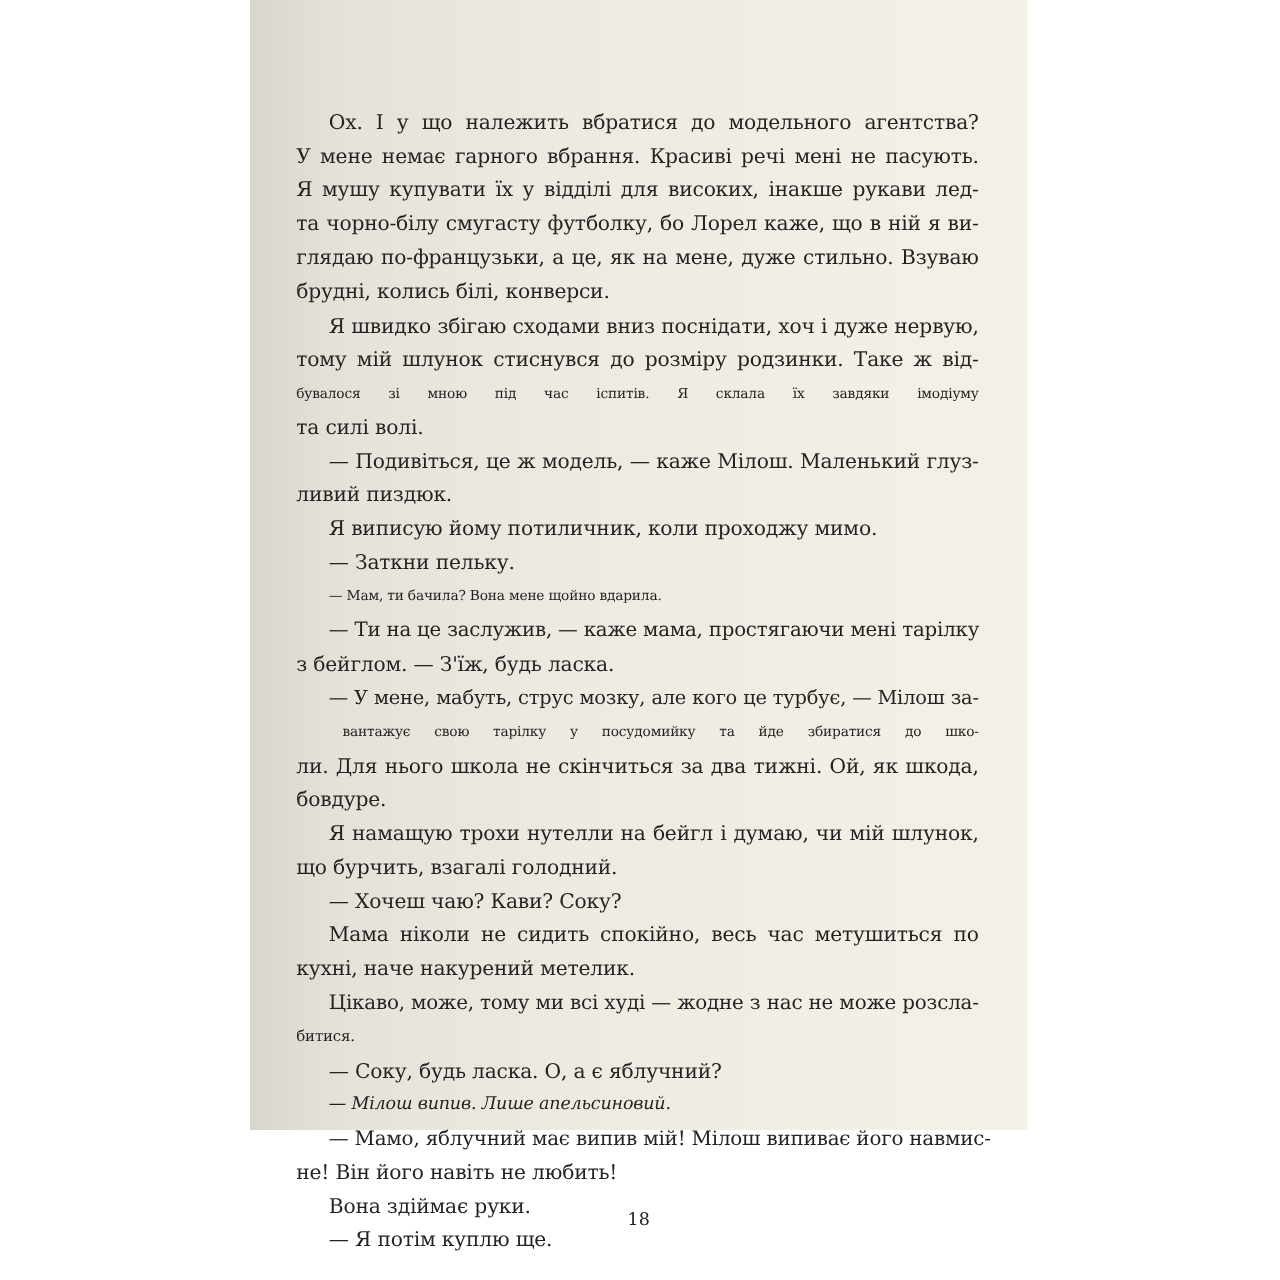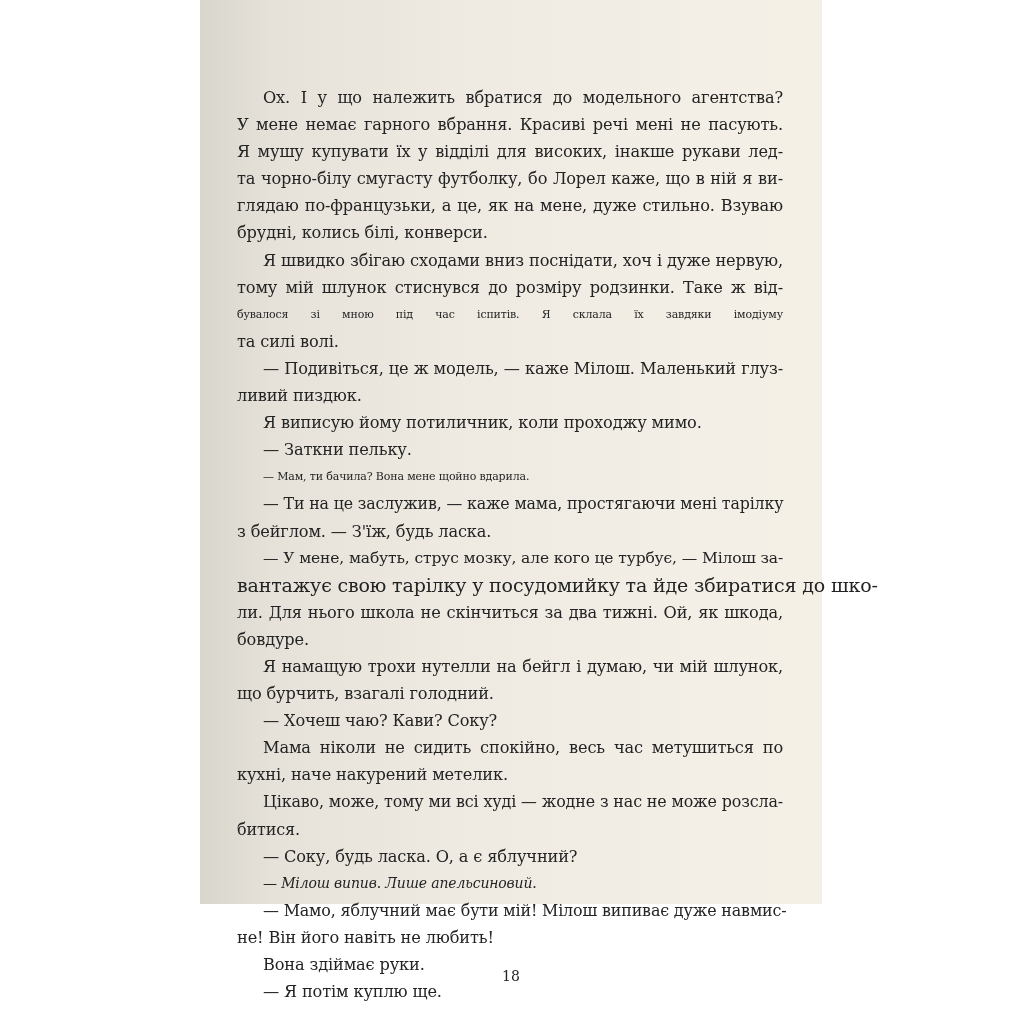--- a/index.html
+++ b/index.html
@@ -45,31 +45,31 @@
       <span class="line" style="font-size: 11px;">бувалося зі мною під час іспитів. Я склала їх завдяки імодіуму</span>
       <span class="line last" style="font-size: 16.2px;">та силі волі.</span>
       <span class="line indent" style="font-size: 16.2px;">— Подивіться, це ж модель, — каже Мілош. Маленький глуз-</span>
       <span class="line last" style="font-size: 16.2px;">ливий пиздюк.</span>
       <span class="line indent last" style="font-size: 16.2px;">Я виписую йому потиличник, коли проходжу мимо.</span>
       <span class="line indent last" style="font-size: 16.2px;">— Заткни пельку.</span>
       <span class="line indent last" style="font-size: 11px;">— Мам, ти бачила? Вона мене щойно вдарила.</span>
       <span class="line indent" style="font-size: 15.8px;">— Ти на це заслужив, — каже мама, простягаючи мені тарілку</span>
       <span class="line last" style="font-size: 16.2px;">з бейглом. — З'їж, будь ласка.</span>
       <span class="line indent" style="font-size: 15.5px;">— У мене, мабуть, струс мозку, але кого це турбує, — Мілош за-</span>
-      <span class="line" style="font-size: 19px;">вантажує свою тарілку у посудомийку та йде збиратися до шко-</span>
+      <span class="line" style="font-size: 11px; margin-left: 37px;">вантажує свою тарілку у посудомийку та йде збиратися до шко-</span>
       <span class="line" style="font-size: 16.2px;">ли. Для нього школа не скінчиться за два тижні. Ой, як шкода,</span>
       <span class="line last" style="font-size: 16.2px;">бовдуре.</span>
       <span class="line indent" style="font-size: 16.2px;">Я намащую трохи нутелли на бейгл і думаю, чи мій шлунок,</span>
       <span class="line last" style="font-size: 16.2px;">що бурчить, взагалі голодний.</span>
       <span class="line indent last" style="font-size: 16.2px;">— Хочеш чаю? Кави? Соку?</span>
       <span class="line indent" style="font-size: 16.2px;">Мама ніколи не сидить спокійно, весь час метушиться по</span>
       <span class="line last" style="font-size: 16.2px;">кухні, наче накурений метелик.</span>
       <span class="line indent" style="font-size: 15.9px;">Цікаво, може, тому ми всі худі — жодне з нас не може розсла-</span>
-      <span class="line last" style="font-size: 16px;">битися.</span>
+      <span class="line last" style="font-size: 12px;">битися.</span>
       <span class="line indent last" style="font-size: 16.2px;">— Соку, будь ласка. О, а є яблучний?</span>
       <span class="line indent last" style="font-size: 14px; font-style: italic;">— Мілош випив. Лише апельсиновий.</span>
-      <span class="line indent" style="font-size: 15.9px;">— Мамо, яблучний має бути мій! Мілош випиває дуже навмис-</span>
+      <span class="line indent" style="font-size: 15.9px;">— Мамо, яблучний має випив мій! Мілош випиває його навмис-</span>
       <span class="line last" style="font-size: 16.2px;">не! Він його навіть не любить!</span>
       <span class="line indent last" style="font-size: 16.2px;">Вона здіймає руки.</span>
       <span class="line indent last" style="font-size: 16.2px;">— Я потім куплю ще.</span>
     </div>
   <div class="page-number">18</div>
 </div>
 
 </body></html>

